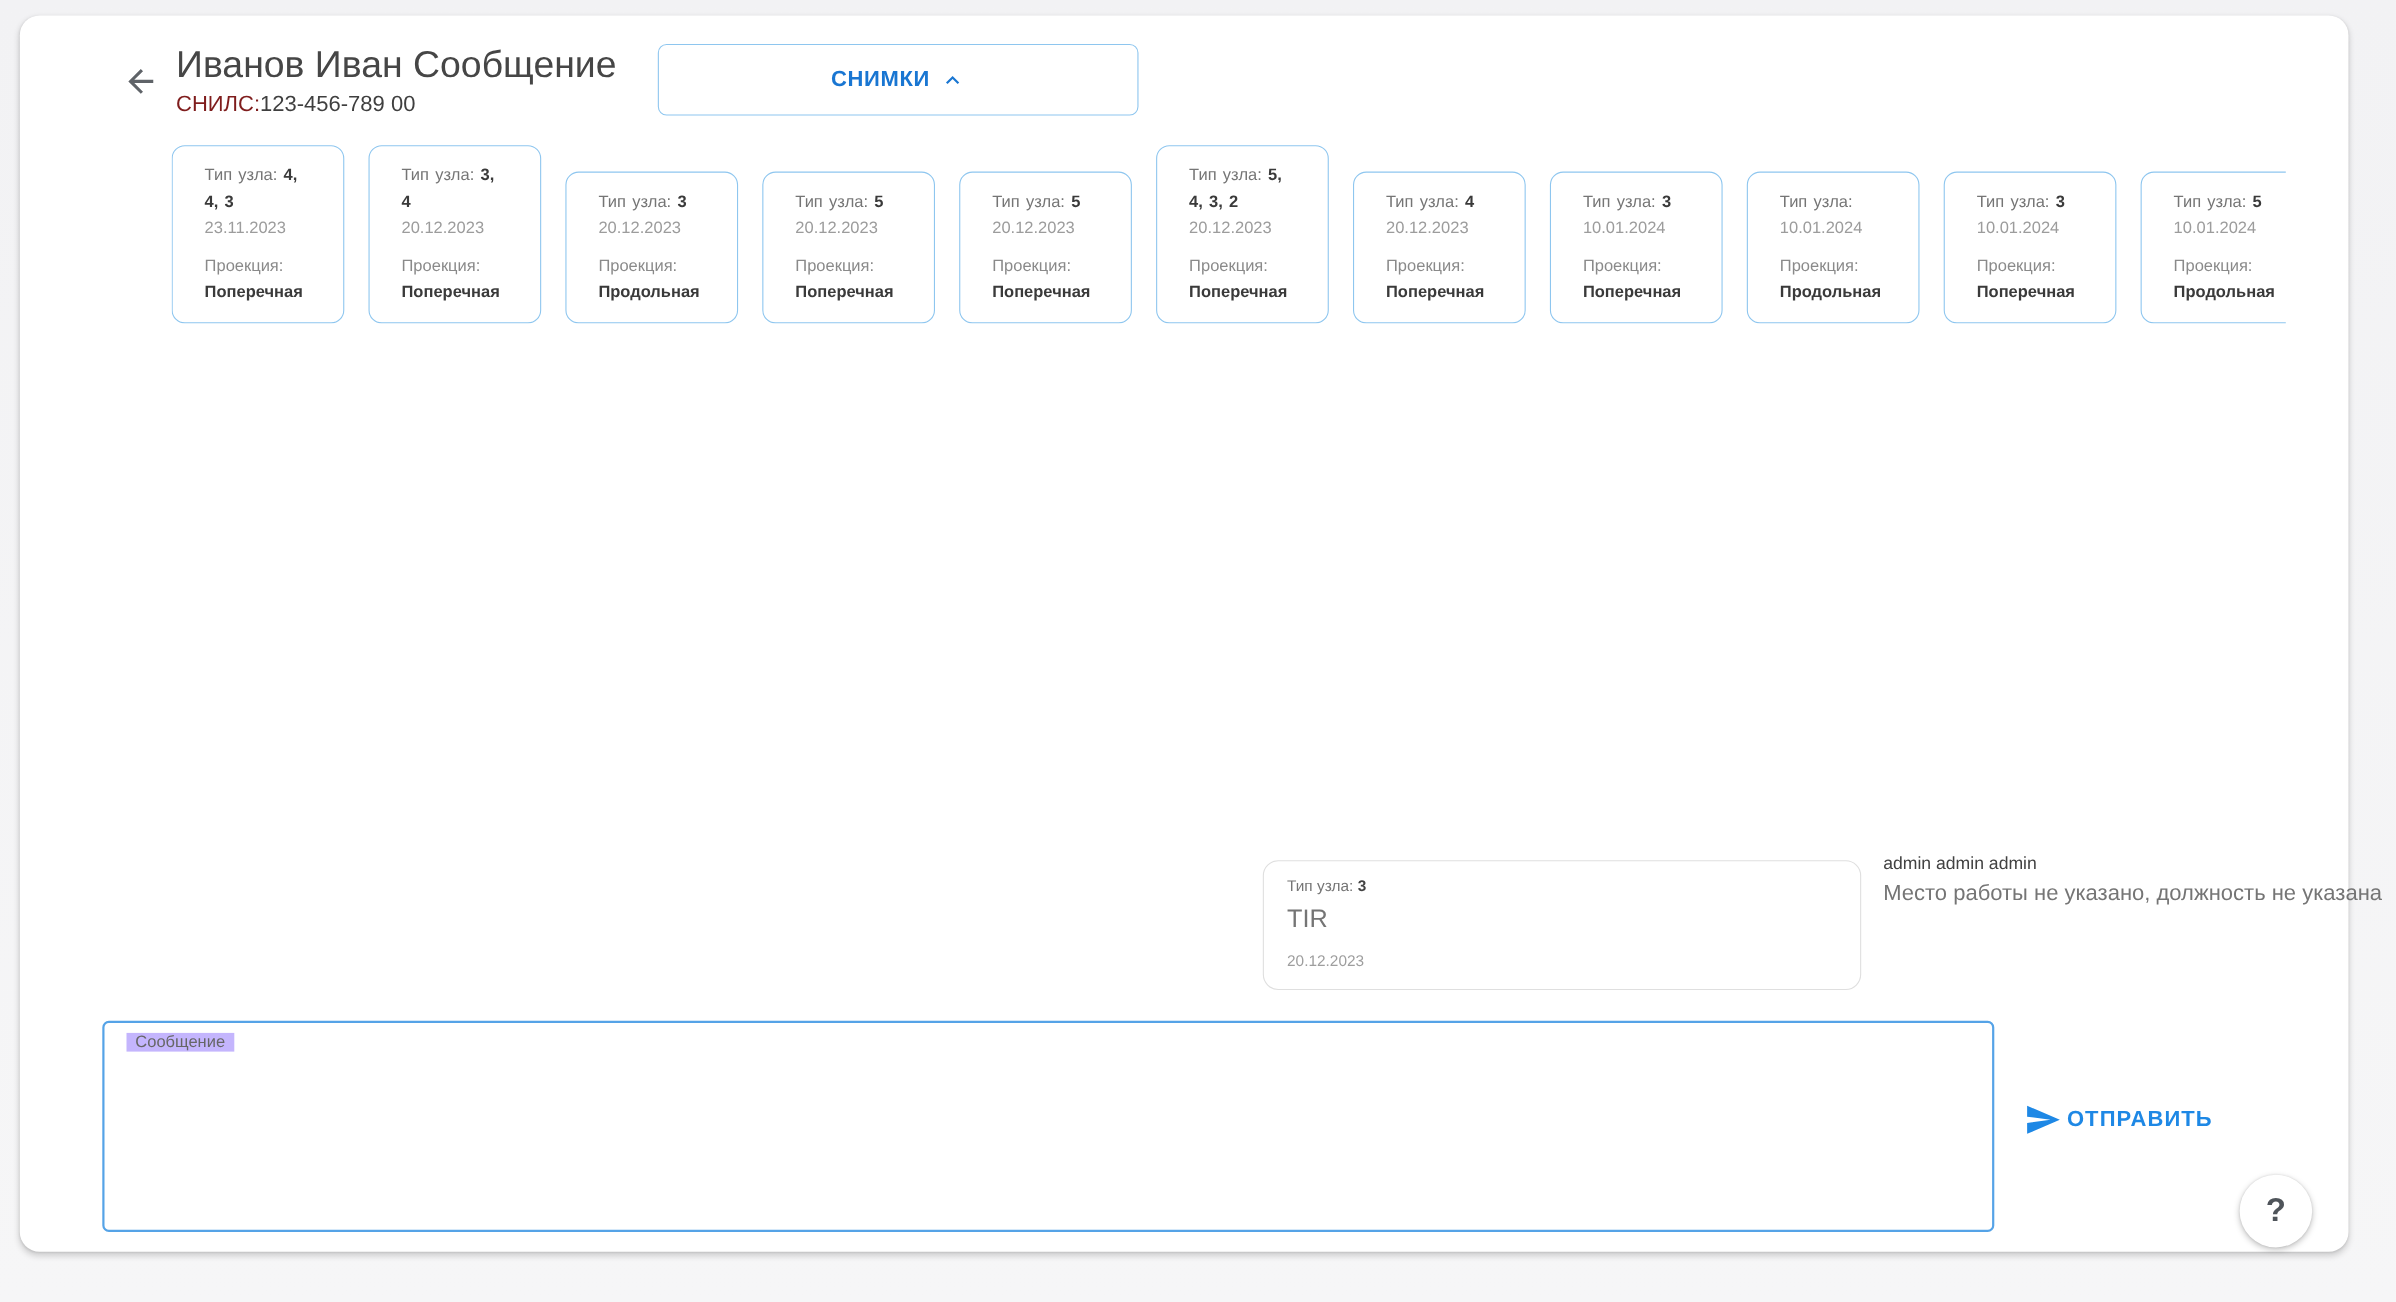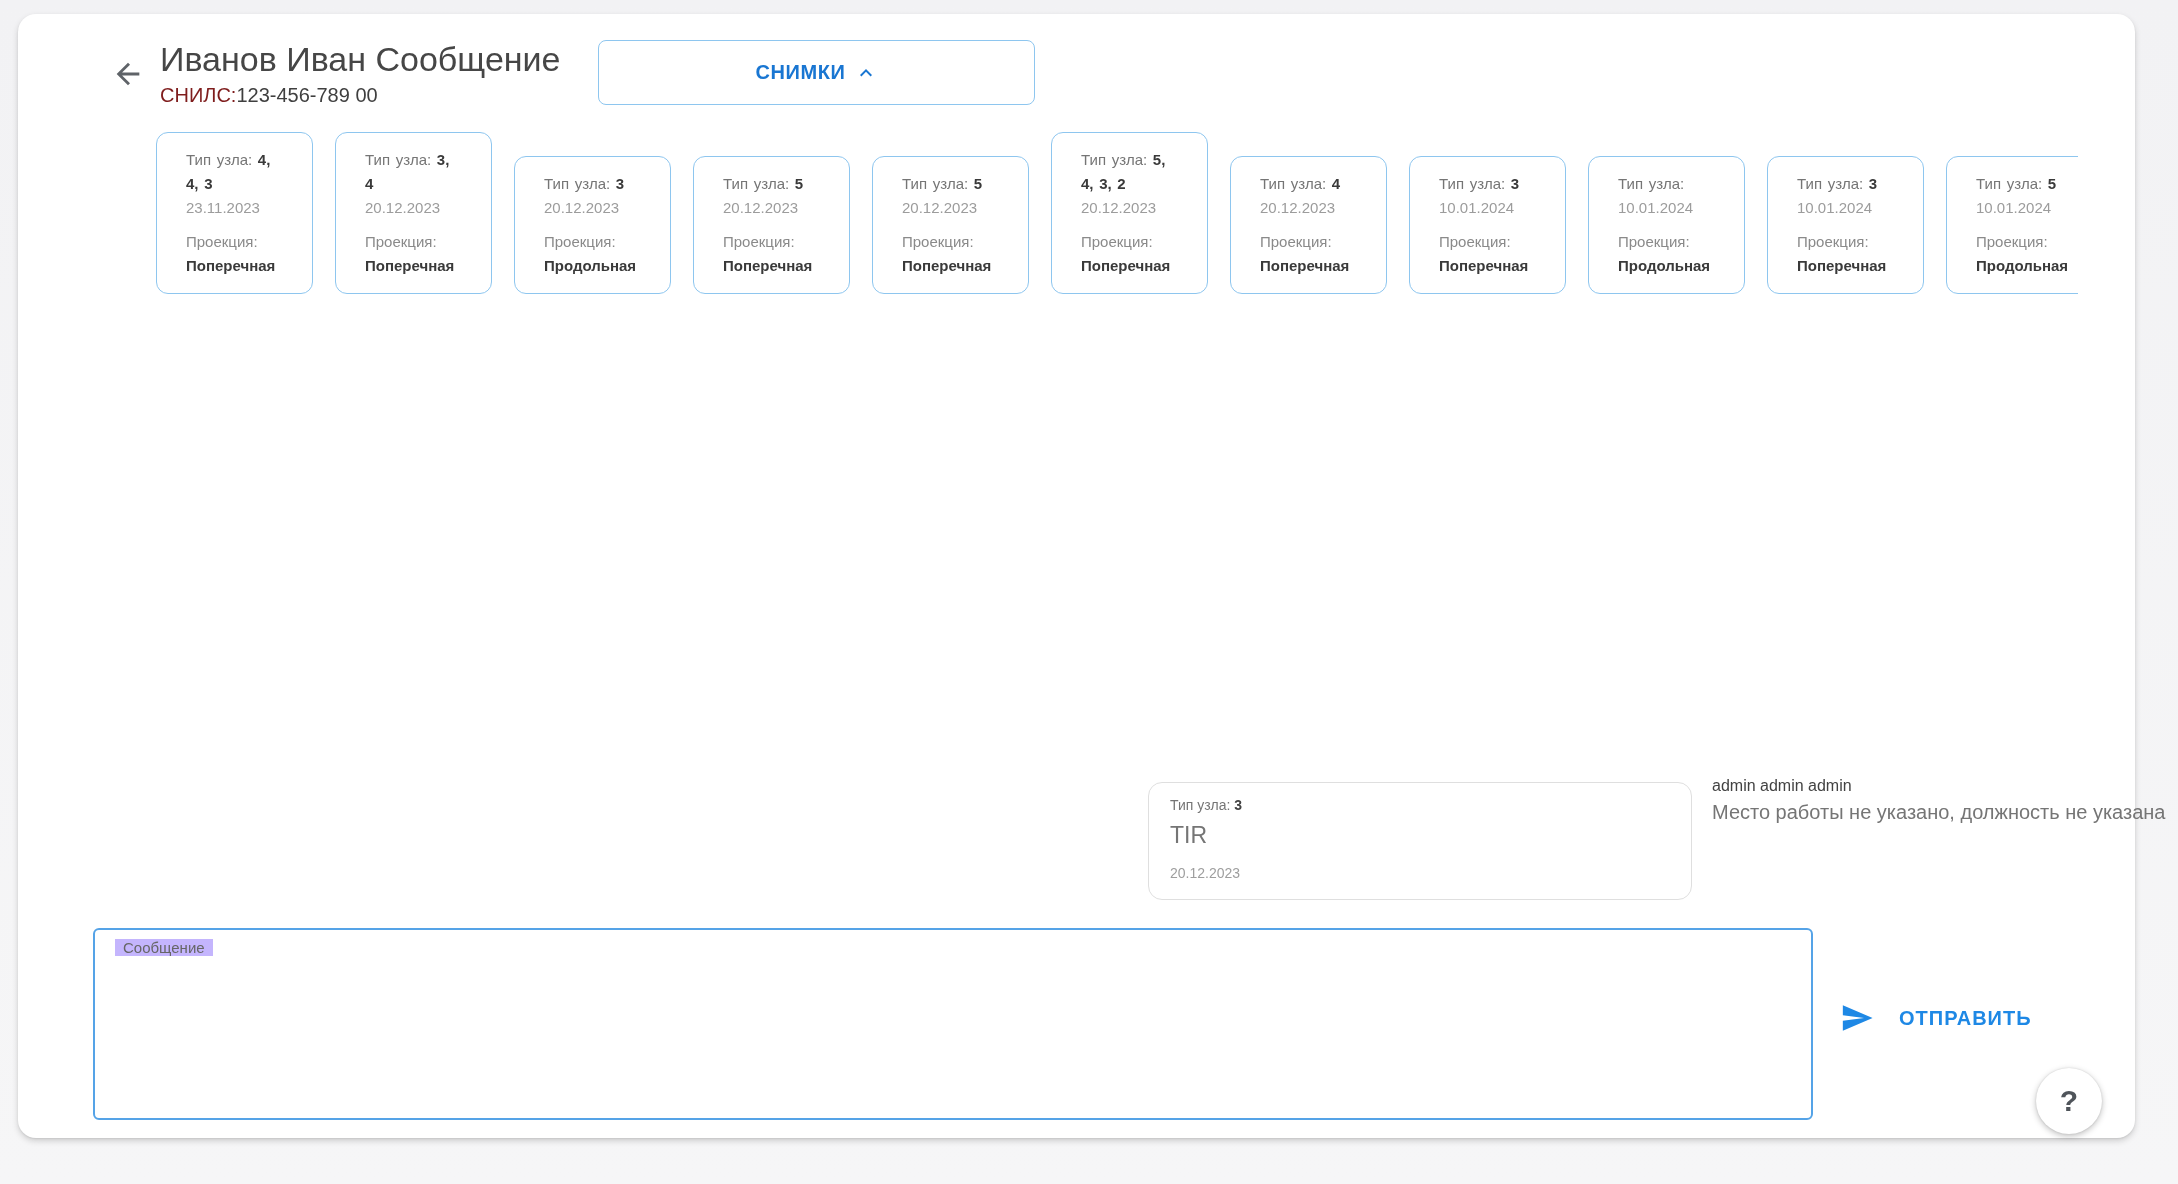--- a/index.html
+++ b/index.html
@@ -55,21 +55,21 @@
   
   .composer { position:absolute; left:75px; top:914px; width:1720px; height:192px;
     border:2px solid #55a3e7; border-radius:6px; background:#fff; }
   .composer-label { position:absolute; left:20px; top:-11px; background:#c4b5fd;
     padding:0 8px; font-size:15px; color:#666666;margin-top:20px; }
   .composer textarea { width:100%; height:100%; border:none; outline:none; resize:none;
     background:transparent; font-family:"Liberation Sans","DejaVu Sans",sans-serif;
     font-size:17px; color:#333; padding:16px 18px; }
 
   .send-btn { position:absolute; left:1812px; top:976px; height:56px; padding:0 10px;
-    display:flex; align-items:center; gap:25px; background:transparent; border:none;
+    display:flex; align-items:center; gap:5px; background:transparent; border:none;
     cursor:pointer; border-radius:6px; }
   .send-btn .lbl { font-size:20px; font-weight:700; letter-spacing:1px; color:#1e88e5; }
 
   .help-btn { position:absolute; left:2018px; top:1054px; width:66px; height:66px;
     border-radius:50%; background:#fff; border:none; cursor:pointer;
     box-shadow:0 2px 6px rgba(0,0,0,0.25), 0 0 2px rgba(0,0,0,0.12);
     font-size:30px; font-weight:700; color:#4f545a;
     display:flex; align-items:center; justify-content:center;
     font-family:"Liberation Sans","DejaVu Sans",sans-serif; }
 

